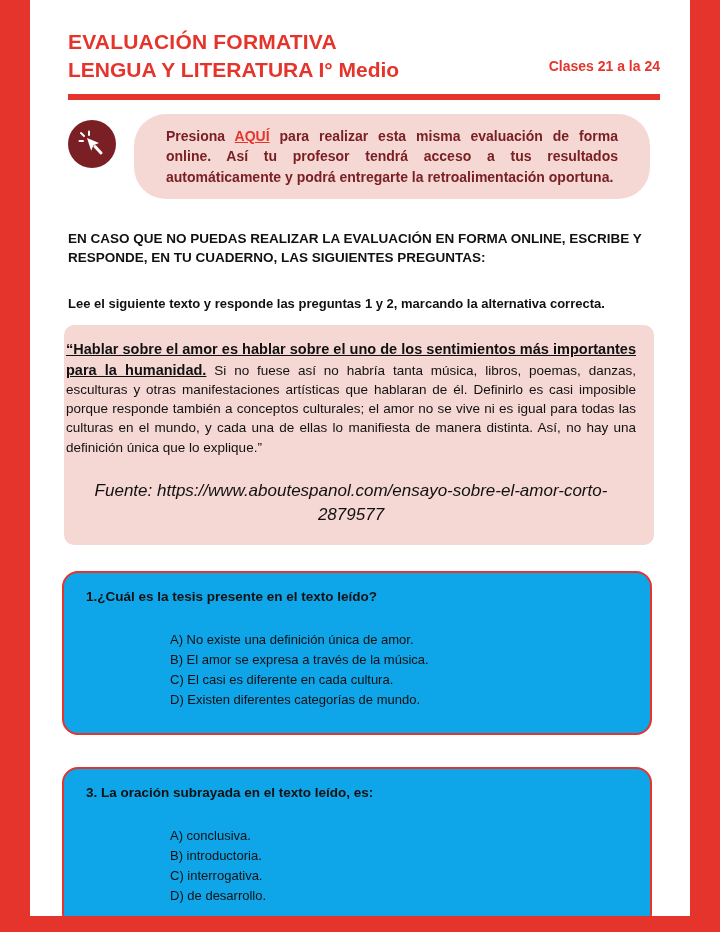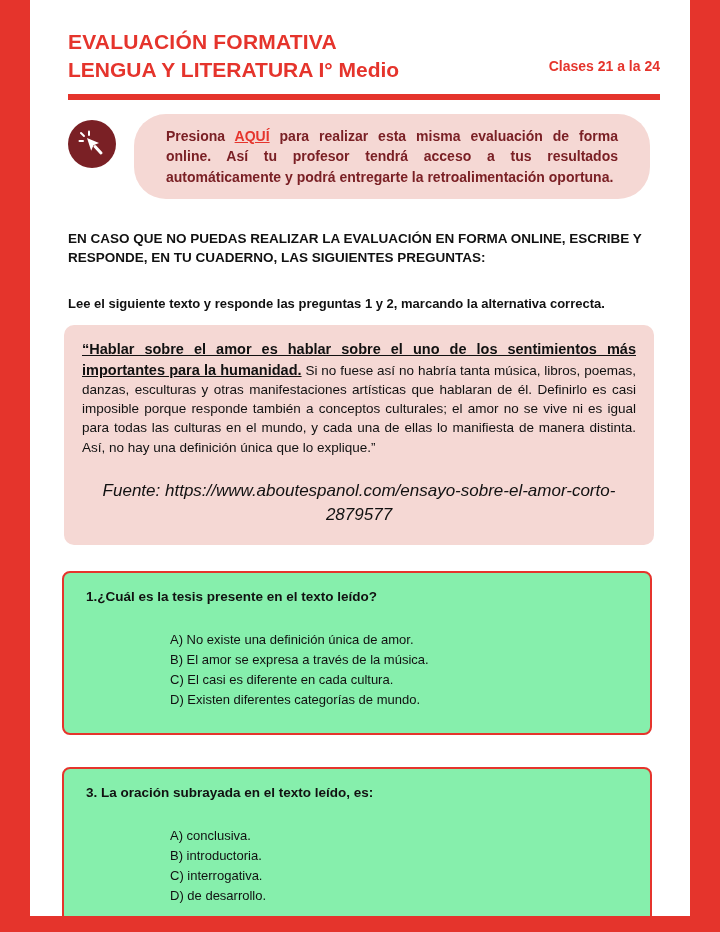--- a/index.html
+++ b/index.html
@@ -66,40 +66,40 @@
     margin-top:28px;
     font-weight:bold;
     font-size:13px;
   }
 
   
   .passage-box{
     margin:14px 36px 0 34px;
     background:var(--pink);
     border-radius:10px;
-    padding:14px 18px 16px 18px;
+    padding:14px 18px 16px 2px;
     font-size:13.5px;
     line-height:1.42;
   }
   .passage-text{text-align:justify;margin:0;}
   .passage-highlight{font-weight:bold;text-decoration:underline;font-size:14.5px;}
   .passage-source{
     margin:22px 0 2px 0;
     text-align:center;
     font-style:italic;
     font-size:17px;
   }
 
   
   .question-box{
     margin:26px 38px 0 32px;
     border:2.5px solid var(--red);
-    border-radius:8px;
+    border-radius:16px;
     padding:16px 22px 22px 22px;
-    background:#86efac;
+    background:#0ea5e9;
   }
   .question-box.q2{margin-top:32px;}
   .question-title{font-weight:bold;font-size:13.5px;margin:0 0 26px 0;}
   .options{margin-left:84px;font-size:13px;line-height:1.55;}
   .option{margin:0;}
 </style>
 </head>
 <body>
 
 <div class="page">

